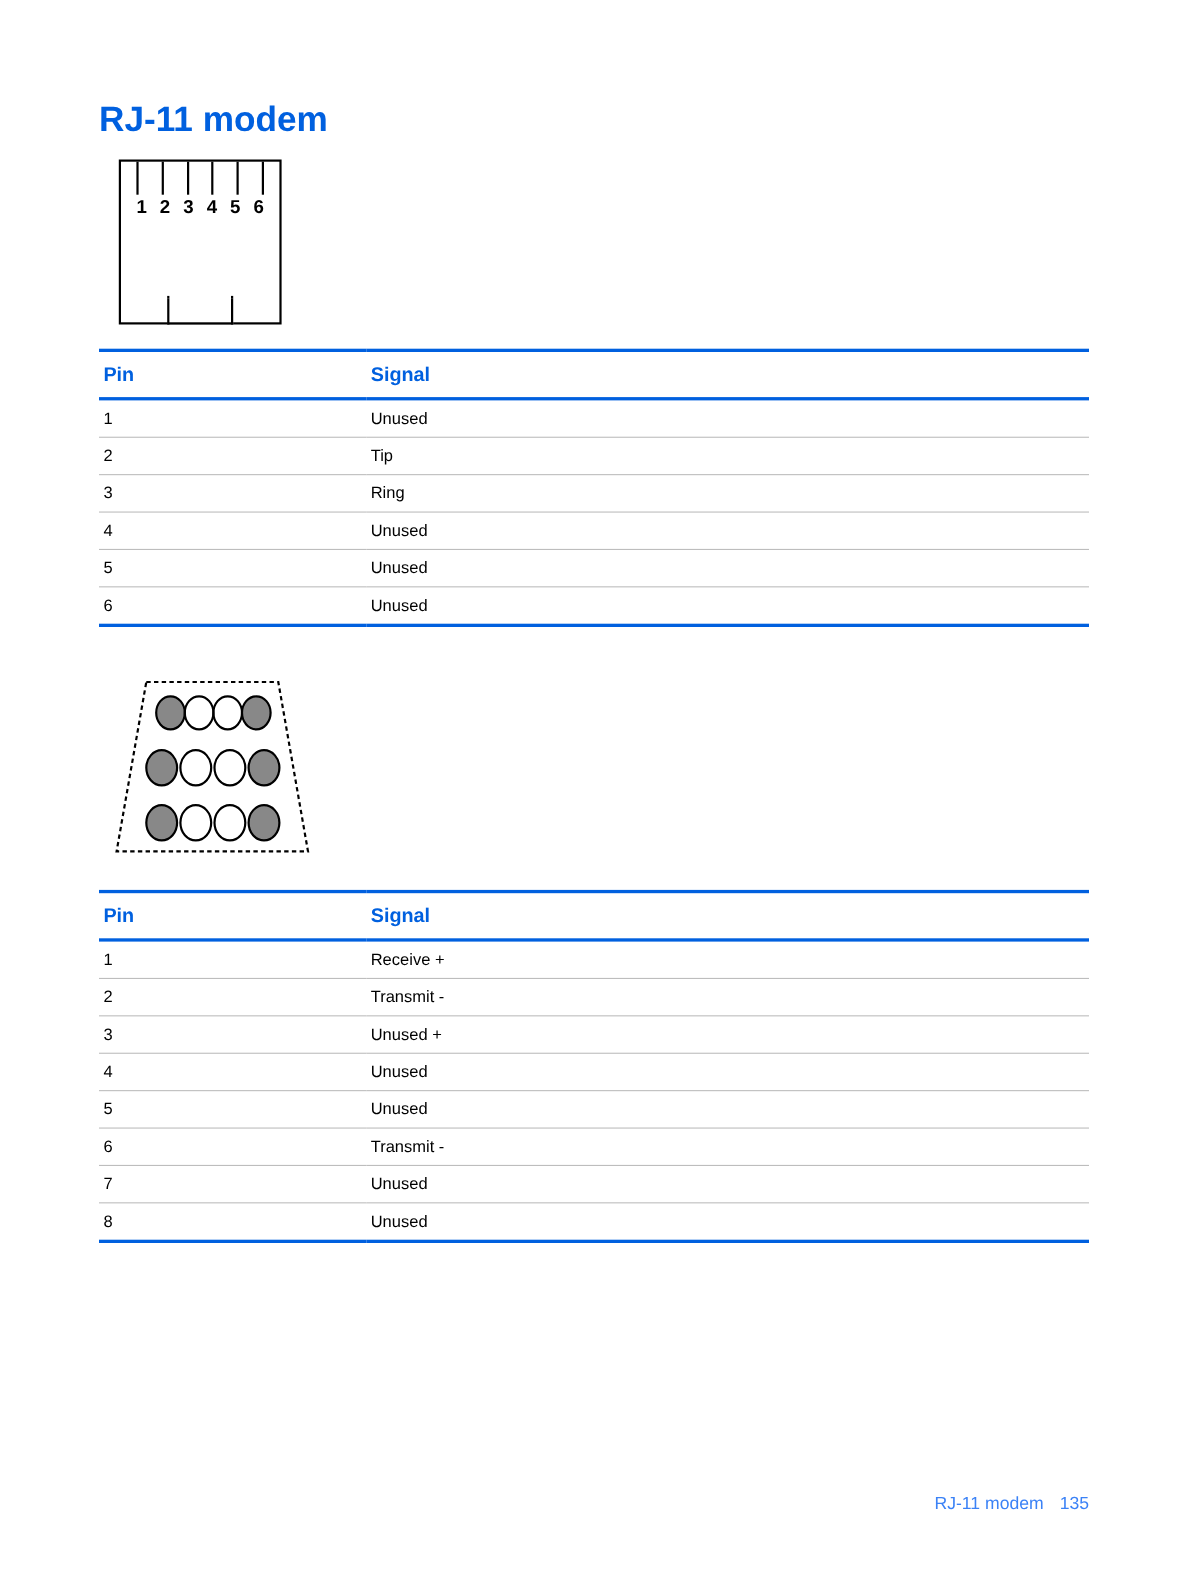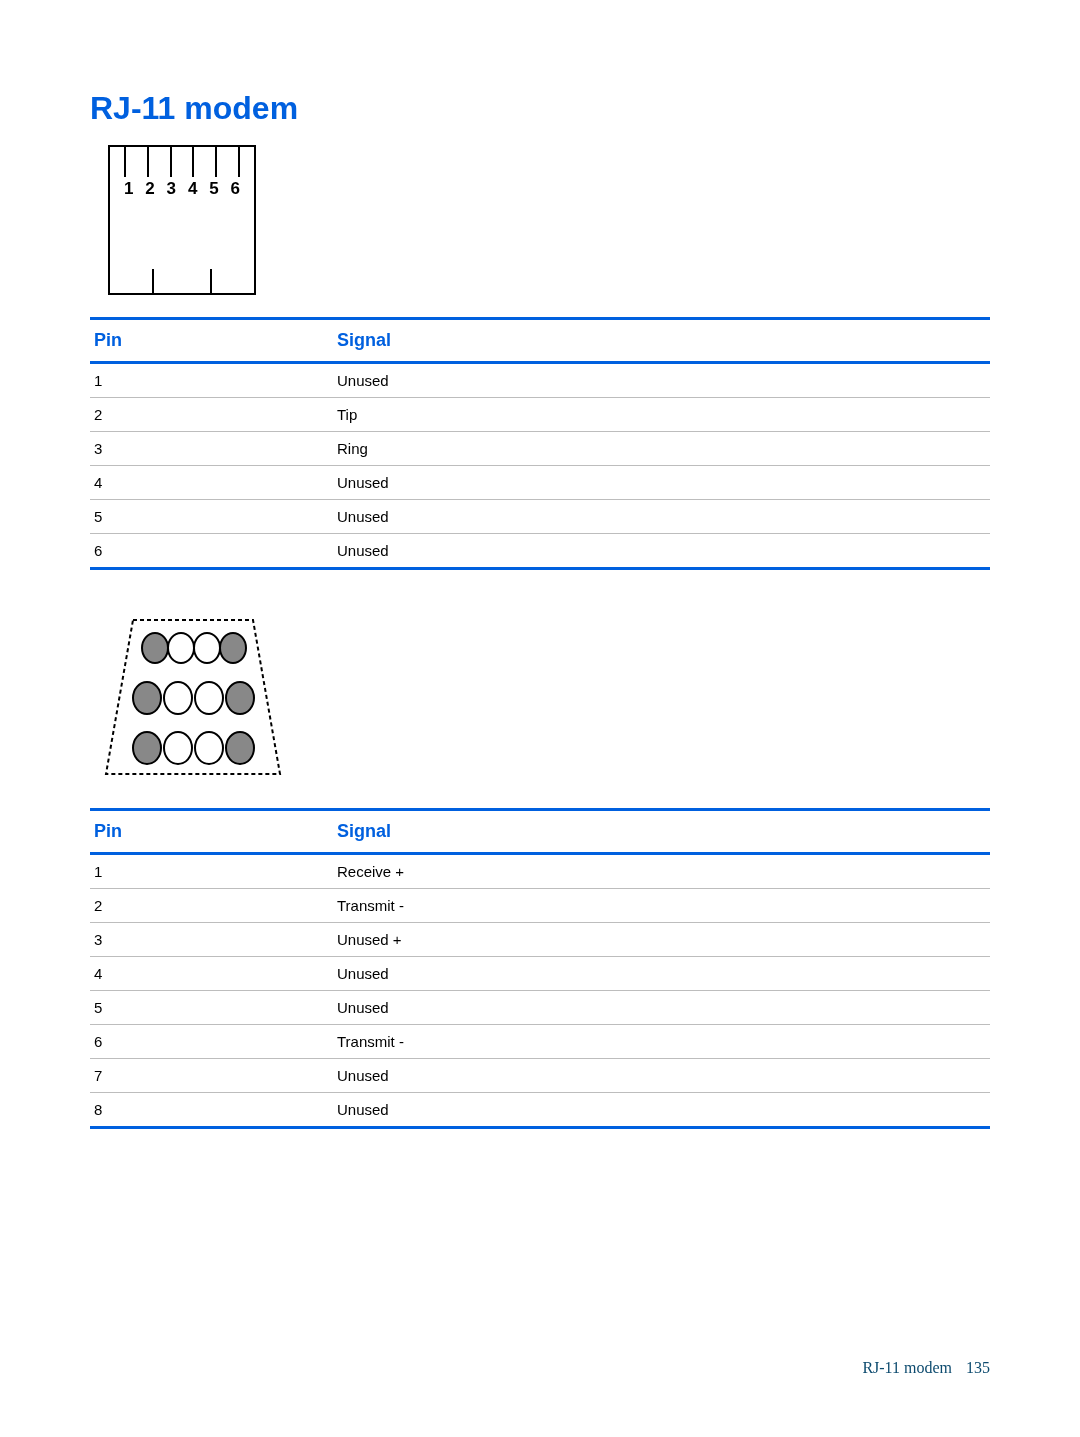--- a/index.html
+++ b/index.html
@@ -125,22 +125,21 @@
     border-bottom: 1px solid #bdbdbd;
   }
   table.pinout tbody tr:last-child td {
     border-bottom: 3px solid #0060df;
   }
   .footer {
     position: absolute;
     bottom: 60px;
     right: 90px;
     font-size: 16px;
-    color: #0c4a6e;
-    font-family: Liberation Serif, serif;
+    color: #3b82f6;
   }
   .footer .page-num {
     margin-left: 10px;
   }
 </style>
 </head>
 <body>
 
 <div class="page">
 

